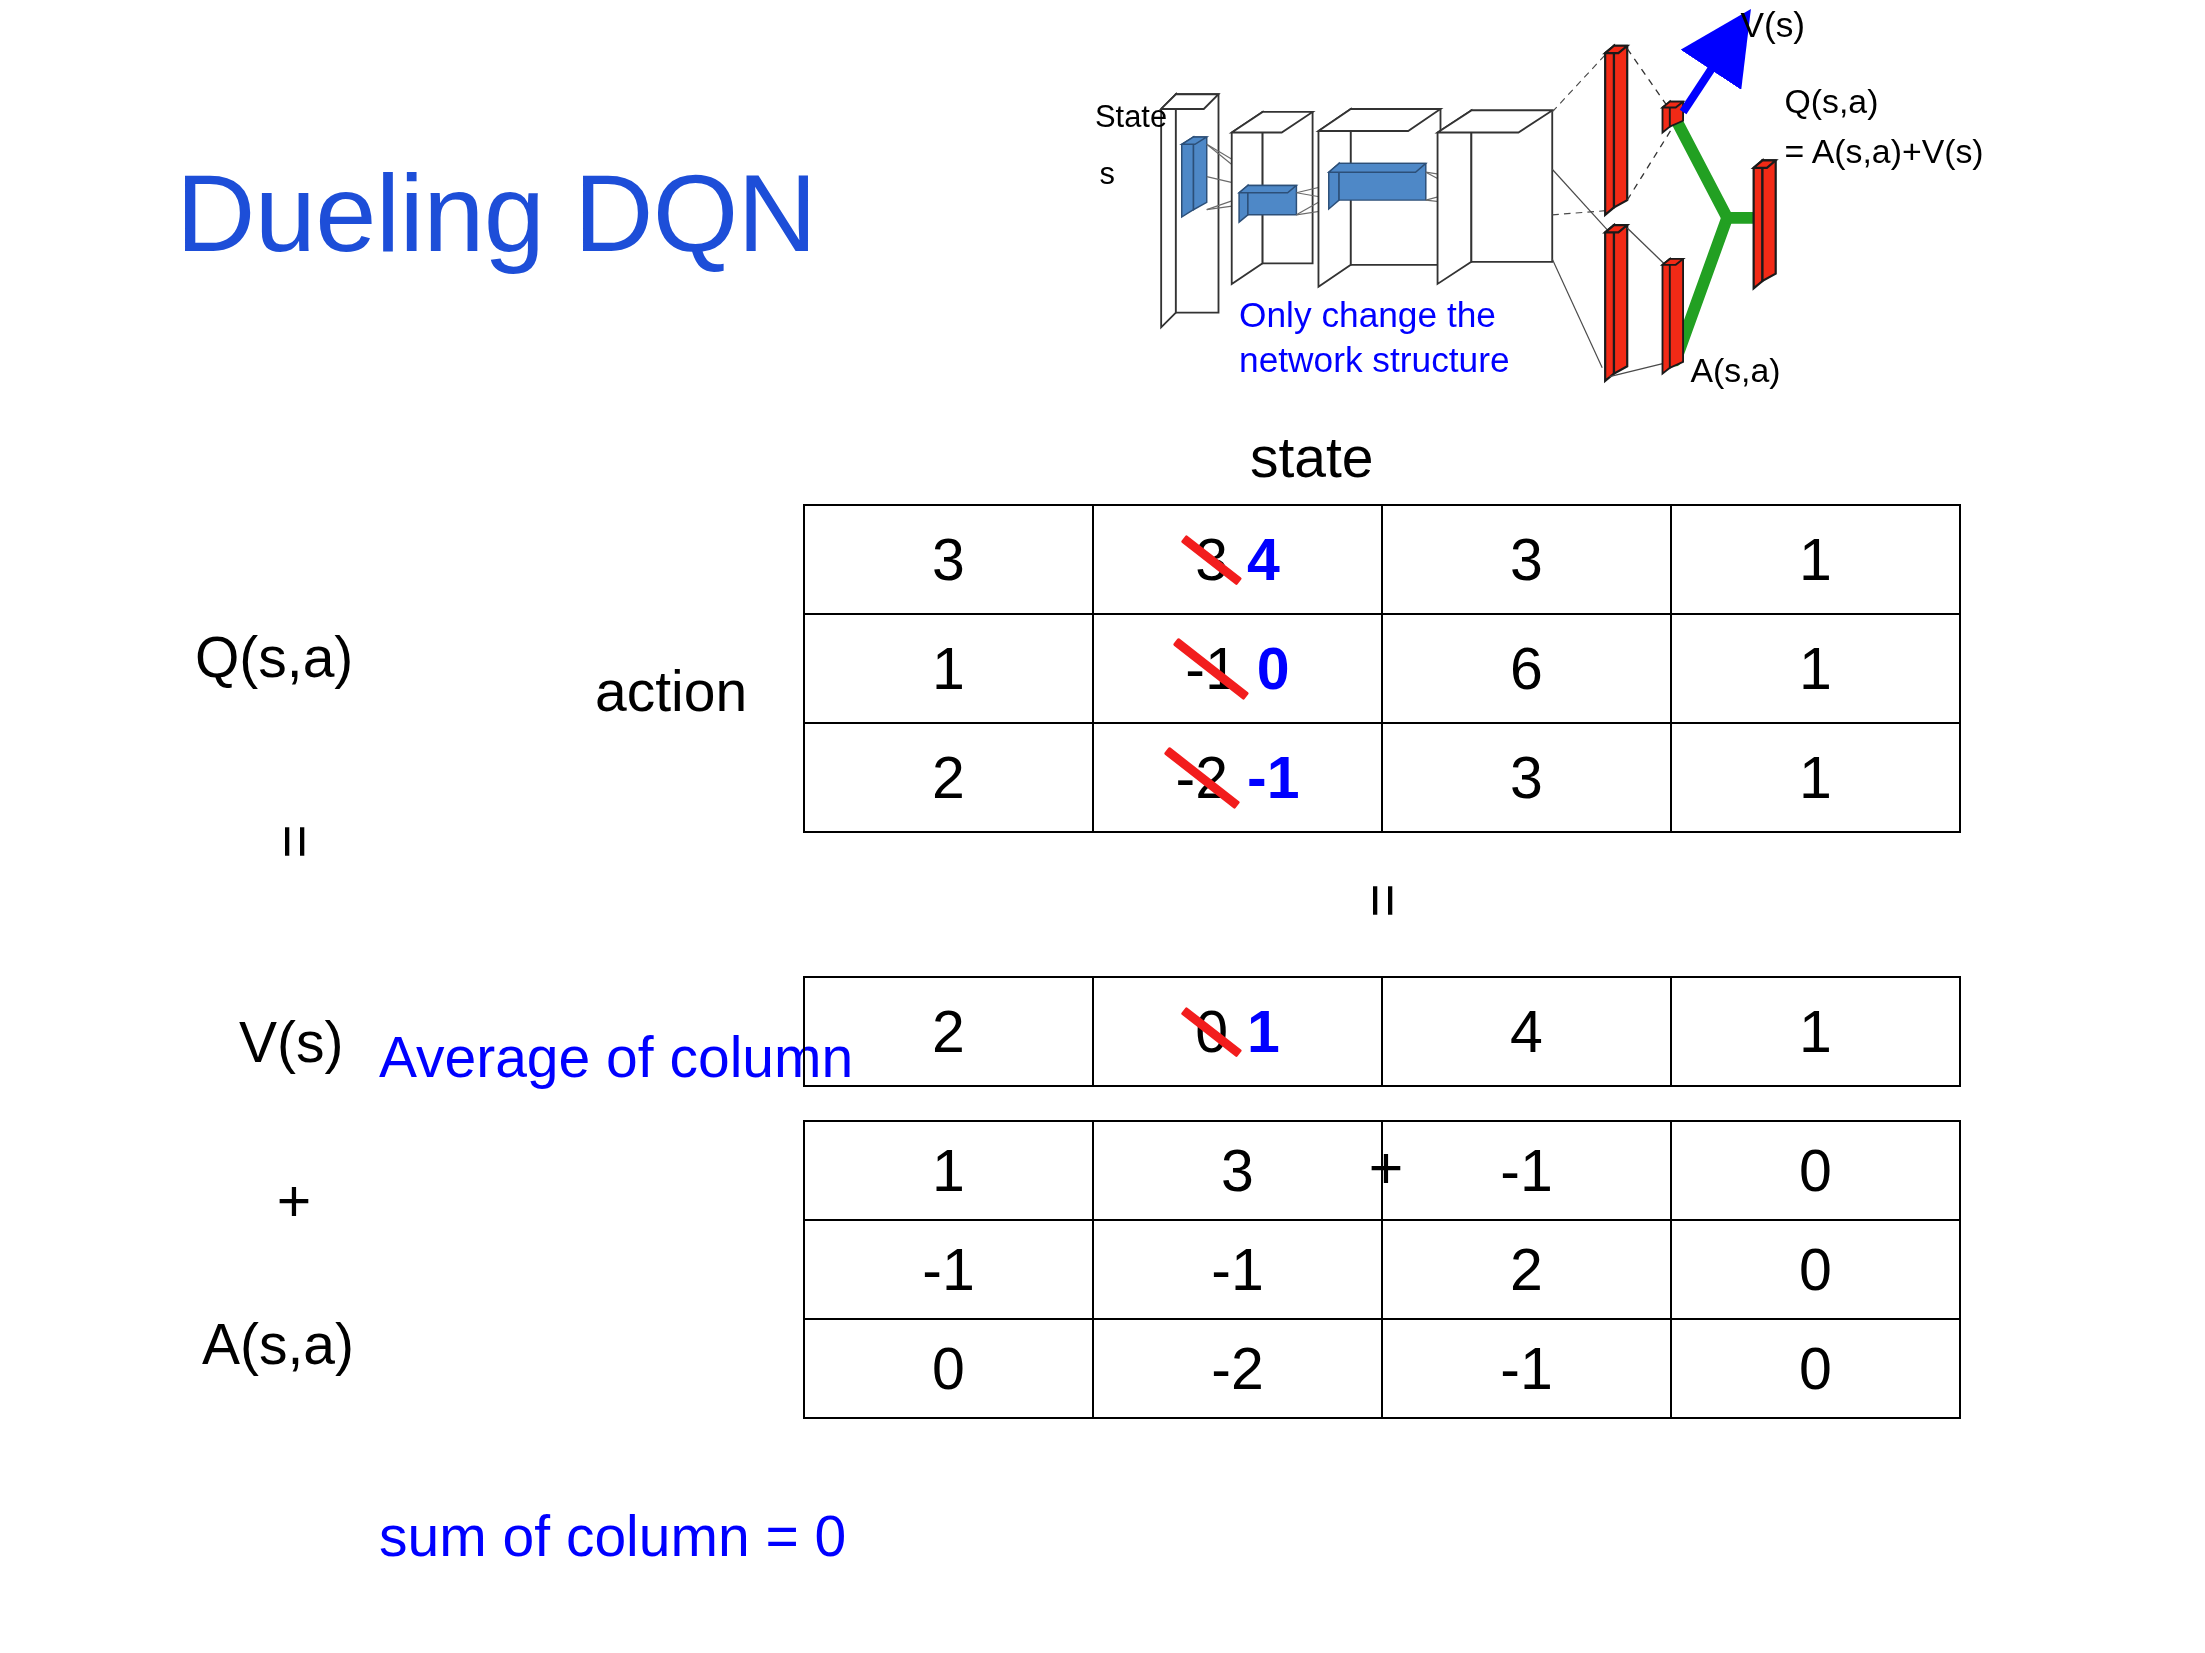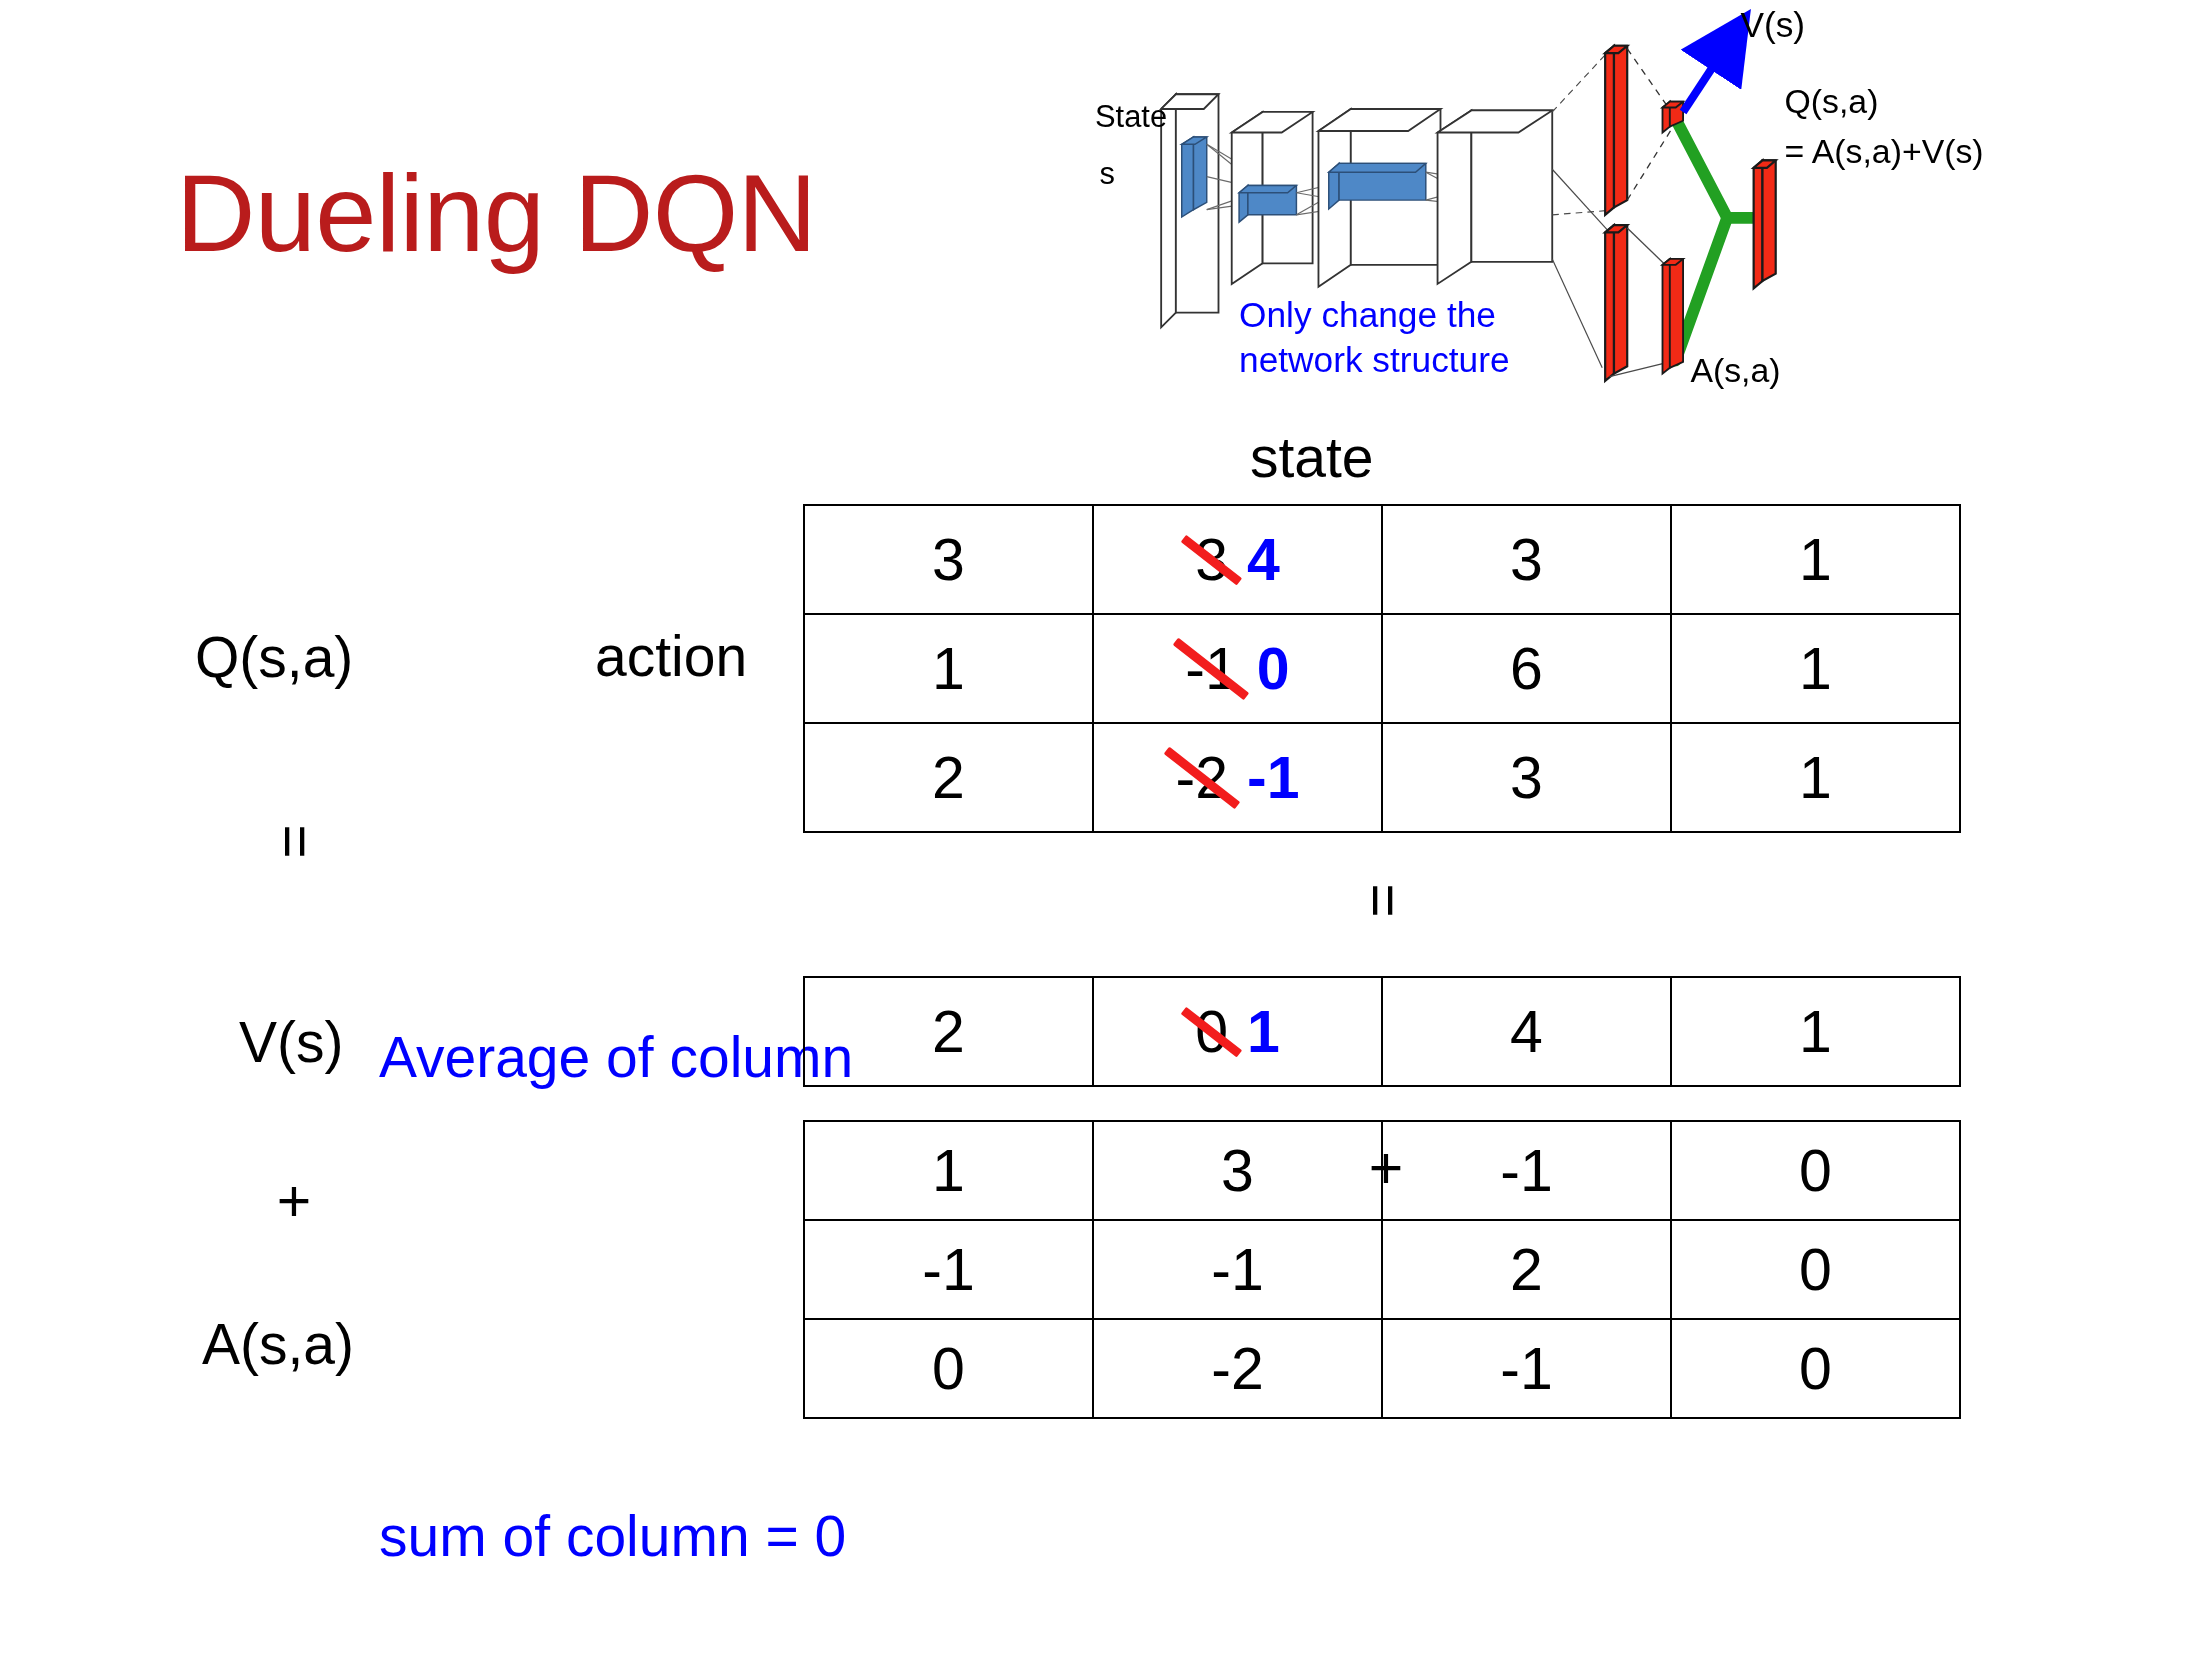--- a/index.html
+++ b/index.html
@@ -11,21 +11,21 @@
     overflow:hidden;
     color:#000;
   }
   .abs{position:absolute;}
 
   
   #slide-title{
     left:176px; top:158px;
     font-size:110px;
     letter-spacing:-0.7px;
-    color:#b91c1c;
+    color:#1d4ed8;
     white-space:nowrap;
     line-height:1;
   }
 
   
   #net-diagram{left:1095px; top:0px; width:1110px; height:412px;}
   #net-diagram svg{display:block;}
 
   
   .lbl{font-size:57px;color:#000;white-space:nowrap;line-height:1;}
@@ -33,21 +33,21 @@
   .eqsym{
     font-size:59px;color:#000;line-height:1;
     transform:rotate(90deg);
     transform-origin:center center;
     font-weight:400;
   }
   .plussym{font-size:59px;color:#000;line-height:1;}
 
   #lbl-state{left:1250px;top:429px;font-size:57px;}
   #lbl-qsa{left:195px;top:629px;}
-  #lbl-action{left:595px;top:628px;text-align:right;}
+  #lbl-action{left:595px;top:663px;text-align:right;}
   #eq-left{left:261px;top:812px;width:66px;text-align:center;}
   #eq-mid{left:1349px;top:871px;width:66px;text-align:center;}
   #lbl-vs{left:239px;top:1014px;}
   #lbl-avg{left:379px;top:1025px;width:353px;}
   #plus-left{left:261px;top:1172px;width:66px;text-align:center;}
   #plus-mid{left:1353px;top:1139px;width:66px;text-align:center;}
   #lbl-asa{left:202px;top:1316px;}
   #lbl-sum{left:379px;top:1504px;width:382px;}
 
   

